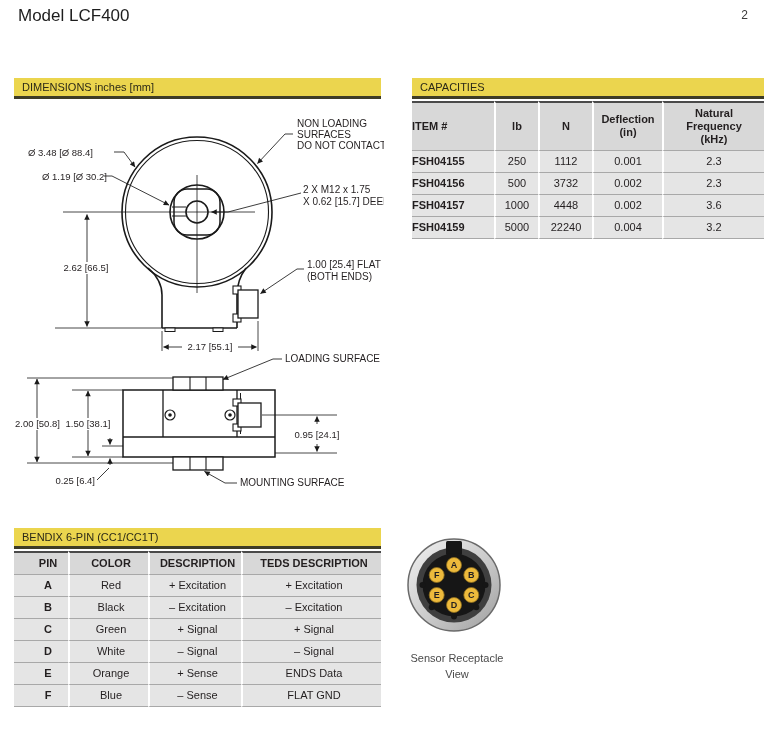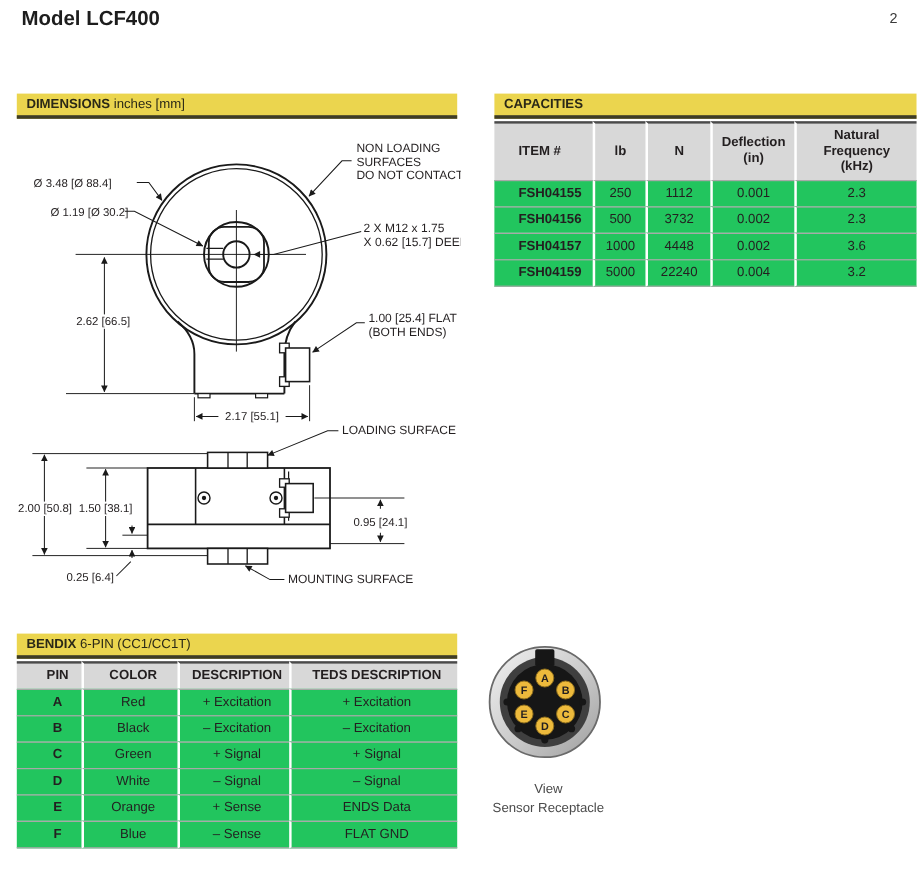--- a/index.html
+++ b/index.html
@@ -1,30 +1,30 @@
 <!DOCTYPE html>
 <html><head>
 <meta charset="utf-8">
 <style>
   html,body{margin:0;padding:0;background:#fff;}
   #page{position:relative;width:764px;height:730px;background:#fff;
         font-family:"Liberation Sans",sans-serif;color:#231f20;overflow:hidden;}
-  .title{position:absolute;left:18px;top:6px;font-size:17px;font-weight:bold;color:#1d1d1d;}
+  .title{position:absolute;left:18px;top:6px;font-size:17px;font-weight:normal;color:#1d1d1d;}
   .pagenum{position:absolute;right:16px;top:8px;font-size:12px;color:#3a3a3a;}
   .panel{position:absolute;}
   .bar{height:17px;line-height:17px;padding:1px 0 0 8px;background:#EBD54E;
        border-bottom:3px solid #3E3C26;font-size:11px;color:#2b2917;}
-  .bar .b{font-weight:bold;}
+  .bar .b{font-weight:normal;}
   table{border-collapse:separate;border-spacing:0;table-layout:fixed;margin-top:2px;font-size:11px;color:#231f20;width:100%;}
   th{background:#D8D8D8;border-top:2px solid #4a4a4a;font-weight:bold;vertical-align:middle;padding:4px 2px;line-height:1.18;}
-  td{background:#22c55e;border-top:1.6px solid #a8a8a8;padding:4.5px 2px;vertical-align:middle;}
+  td{background:#e5e5e5;border-top:1.6px solid #a8a8a8;padding:4.5px 2px;vertical-align:middle;}
   th + th, td + td{border-left:2px solid #fff;}
   tbody tr:last-child td{border-bottom:1.6px solid #a8a8a8;}
   .cap th, .cap td{text-align:center;}
-  .cap th.al, .cap td.it{text-align:left;padding-left:20px;}
+  .cap th.al, .cap td.it{text-align:left;padding-left:0;}
   .cap td.it{font-weight:bold;}
   .bx th, .bx td{text-align:center;padding-left:6px;}
   .bx th.pc, .bx td.pc{text-align:center;padding-left:16px;}
   .bx td.pc{font-weight:bold;}
   .ln{display:block;}
   svg text{font-family:"Liberation Sans",sans-serif;fill:#231f20;}
   .dm{font-size:9.5px;}
   .co{font-size:10px;}
   .caption{position:absolute;left:377px;top:650px;width:160px;text-align:center;
            font-size:11px;color:#4a4a4a;line-height:16px;}
@@ -300,17 +300,17 @@
       <circle cx="52" cy="72" r="7.5" fill="#EDBA3C" stroke="#8f6f1d" stroke-width="0.8"></circle>
       <text x="52" y="75.2" fill="#161616">D</text>
       <circle cx="34.7" cy="62" r="7.5" fill="#EDBA3C" stroke="#8f6f1d" stroke-width="0.8"></circle>
       <text x="34.7" y="65.2" fill="#161616">E</text>
       <circle cx="34.7" cy="42" r="7.5" fill="#EDBA3C" stroke="#8f6f1d" stroke-width="0.8"></circle>
       <text x="34.7" y="45.2" fill="#161616">F</text>
     </g>
   </svg>
 
   <div class="caption">
+    <span class="ln">Sensor Receptacle</span>
     <span class="ln">View</span>
-    <span class="ln">Sensor Receptacle</span>
   </div>
 
 </div>
 
 </body></html>

